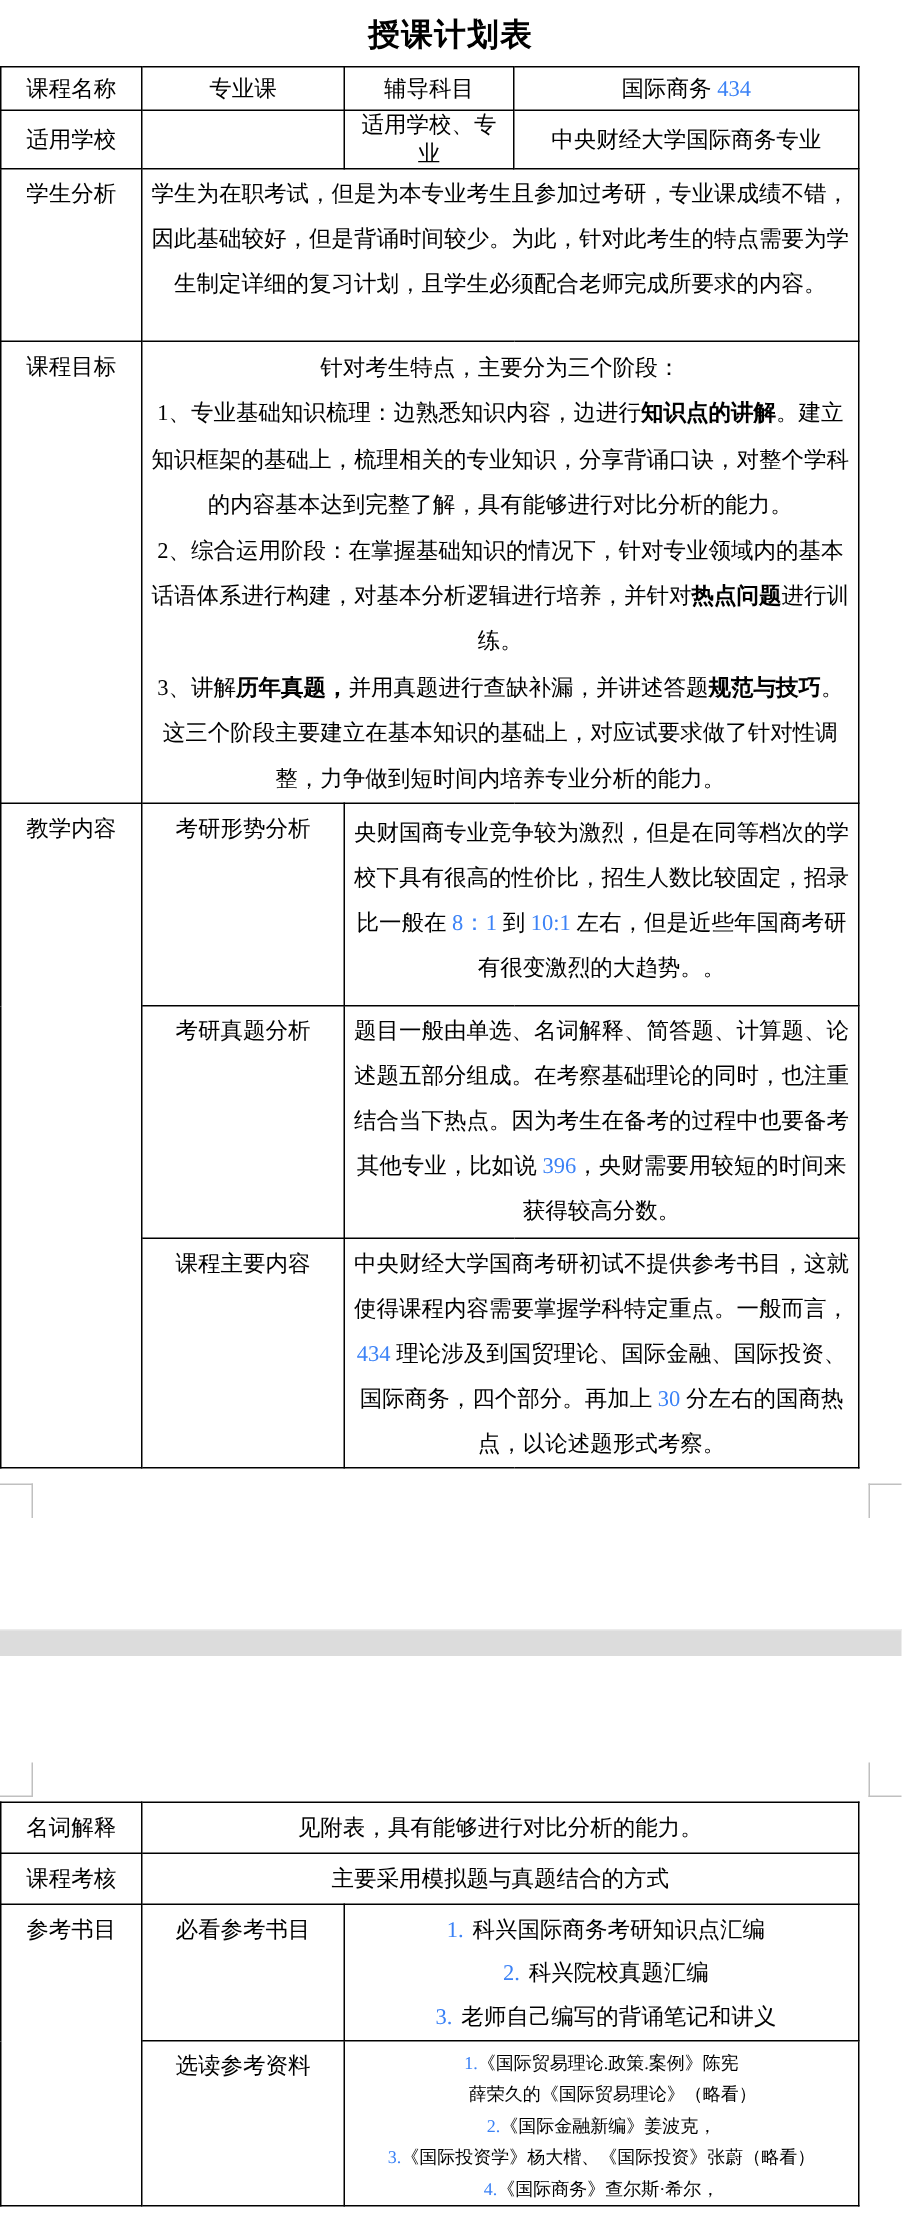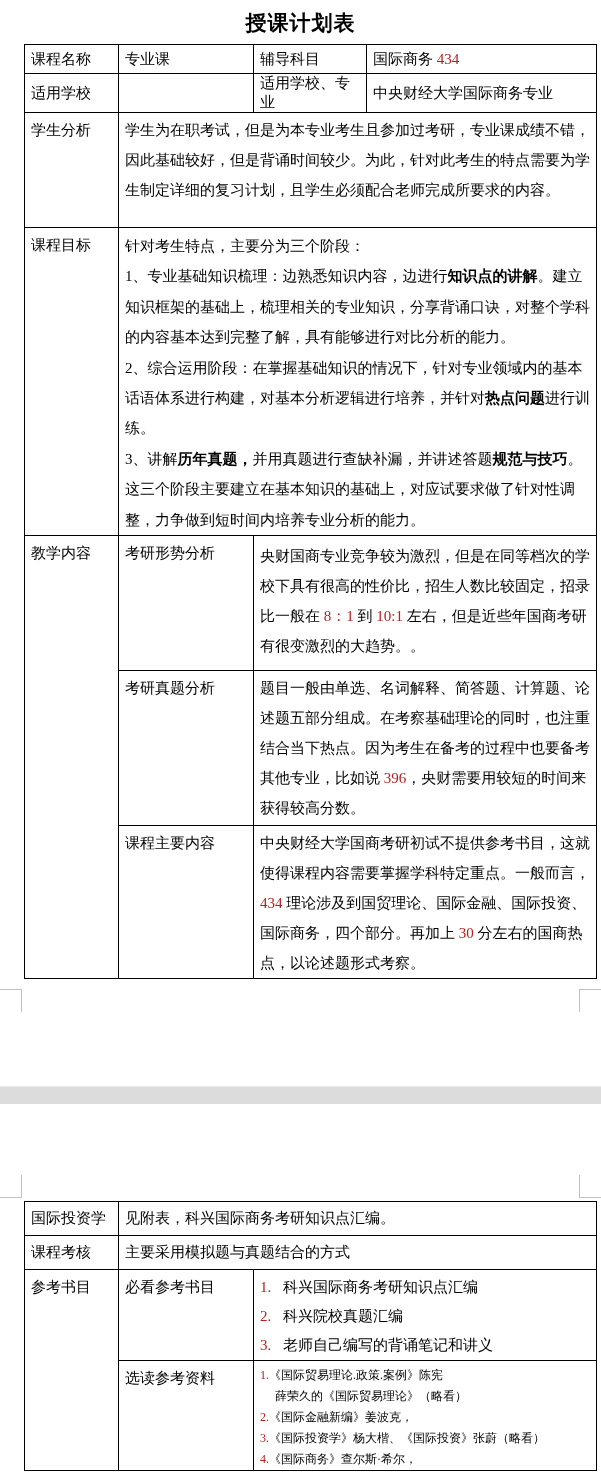--- a/index.html
+++ b/index.html
@@ -5,30 +5,30 @@
   html,body{margin:0;padding:0;}
   body{
     width:601px;height:1478px;background:#ffffff;color:#000;
     font-family:"Liberation Serif","DejaVu Serif",serif;
     font-size:15px;position:relative;overflow:hidden;
   }
   .title{
     padding-top:8px;text-align:center;font-size:21px;font-weight:bold;
     line-height:30px;letter-spacing:1px;
   }
-  table{border-collapse:collapse;table-layout:fixed;margin-left:24px;width:572px;}
+  table{border-collapse:collapse;table-layout:fixed;margin-left:0;width:572px;text-align:center;}
   td{border:1px solid #000;vertical-align:top;padding:0 6px;overflow:hidden;}
   .t1{margin-top:6px;}
   .lbl{padding-top:4px;line-height:26px;}
   .mid td{vertical-align:middle;}
   .content{line-height:30px;padding-top:2px;}
   .goal-cell{line-height:30.4px;padding-top:3px;}
   .tc-a{padding-top:5px;}
   .b{font-weight:bold;}
-  .num{font-family:"Liberation Serif",serif;color:#b91c1c;}
+  .num{font-family:"Liberation Serif",serif;color:#3b82f6;}
   .ind{padding-left:15px;}
   
   .pagegap{position:relative;height:222px;width:601px;}
   .band{position:absolute;left:0;top:107px;width:601px;height:17px;background:#dcdcdc;border-top:1px solid #ececec;}
   .mark{position:absolute;width:21px;height:22px;}
   .mark.bl{left:0;top:10px;border-right:1px solid #c0c0c0;border-top:1px solid #c0c0c0;}
   .mark.br{right:0;top:10px;border-left:1px solid #c0c0c0;border-top:1px solid #c0c0c0;}
   .mark.tl{left:0;top:196px;border-right:1px solid #c0c0c0;border-bottom:1px solid #c0c0c0;}
   .mark.tr{right:0;top:196px;border-left:1px solid #c0c0c0;border-bottom:1px solid #c0c0c0;}
   
@@ -100,22 +100,22 @@
 </div>
 
 <table>
   <colgroup>
     <col style="width:94px">
       <col style="width:135px">
       <col style="width:343px">
   </colgroup>
   <tbody>
       <tr class="mid" style="height:34px">
-    <td>国际投资学</td>
-    <td colspan="2">见附表，科兴国际商务考研知识点汇编。</td>
+    <td>名词解释</td>
+    <td colspan="2">见附表，具有能够进行对比分析的能力。</td>
   </tr>
   <tr class="mid" style="height:34px">
     <td>课程考核</td>
     <td colspan="2">主要采用模拟题与真题结合的方式</td>
   </tr>
   <tr style="height:88px">
     <td rowspan="2" class="lbl">参考书目</td>
     <td class="lbl">必看参考书目</td>
     <td class="must">
       <div><span class="li-num num">1.</span><span>科兴国际商务考研知识点汇编</span></div>

